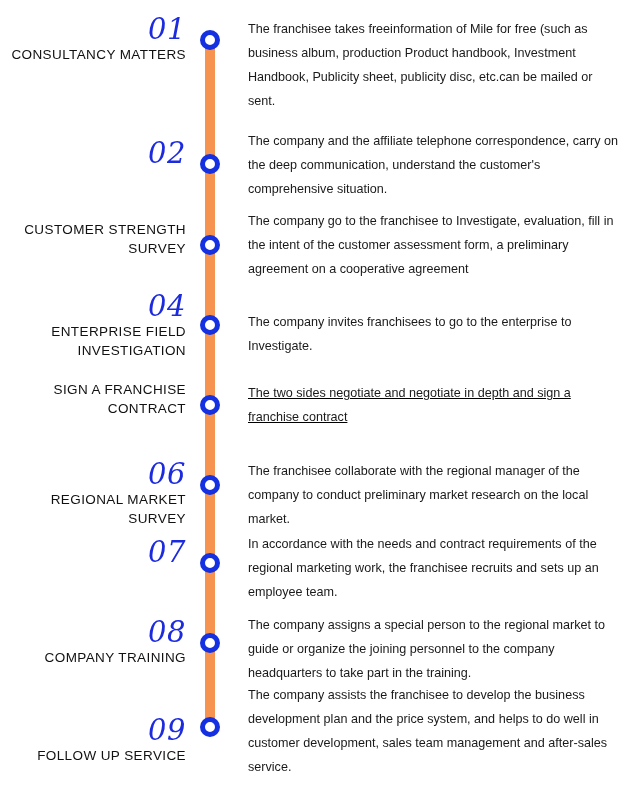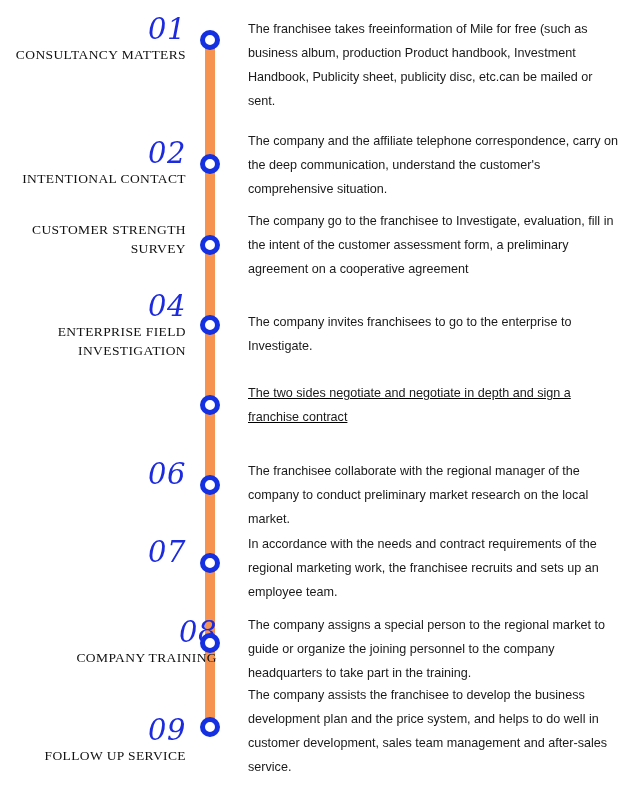--- a/index.html
+++ b/index.html
@@ -52,21 +52,21 @@
     font-style: italic;
     font-weight: 400;
     font-size: 29px;
     line-height: 30px;
     color: #1D2BDE;
     letter-spacing: 0.5px;
     padding-right: 6px;
   }
   .step-label {
     display: block;
-    font-family: Liberation Serif, serif;
+    font-family: Liberation Sans, sans-serif;
     font-size: 13.5px;
     line-height: 19px;
     color: #111111;
     letter-spacing: 0.4px;
     padding-right: 6px;
     padding-top: 1px;
   }
 
   
   .marker {
@@ -111,21 +111,20 @@
     </div>
     <div class="marker" style="top:30px;"></div>
     <div class="right-col" style="top:17px;">
       <p class="step-desc">The franchisee takes freeinformation of Mile for free (such as business album, production Product handbook, Investment Handbook, Publicity sheet, publicity disc, etc.can be mailed or sent.</p>
     </div>
   </div>
 
   <div class="step">
     <div class="left-col" style="top:138px;">
       <span class="step-number">02</span>
-      <span class="step-label">INTENTIONAL CONTACT</span>
     </div>
     <div class="marker" style="top:154px;"></div>
     <div class="right-col" style="top:129px;">
       <p class="step-desc">The company and the affiliate telephone correspondence, carry on the deep communication, understand the customer's comprehensive situation.</p>
     </div>
   </div>
 
   <div class="step">
     <div class="left-col" style="top:219px;">
       <span class="step-label">CUSTOMER STRENGTH SURVEY</span>
@@ -142,49 +141,51 @@
       <span class="step-label">ENTERPRISE FIELD INVESTIGATION</span>
     </div>
     <div class="marker" style="top:315px;"></div>
     <div class="right-col" style="top:310px;">
       <p class="step-desc">The company invites franchisees to go to the enterprise to Investigate.</p>
     </div>
   </div>
 
   <div class="step">
     <div class="left-col" style="top:379px;">
+      <span class="step-label">SIGN A FRANCHISE CONTRACT</span>
     </div>
     <div class="marker" style="top:395px;"></div>
     <div class="right-col" style="top:381px;text-decoration:underline;">
       <p class="step-desc">The two sides negotiate and negotiate in depth and sign a franchise contract</p>
     </div>
   </div>
 
   <div class="step">
     <div class="left-col" style="top:459px;">
       <span class="step-number">06</span>
+      <span class="step-label">REGIONAL MARKET SURVEY</span>
     </div>
     <div class="marker" style="top:475px;"></div>
     <div class="right-col" style="top:459px;">
       <p class="step-desc">The franchisee collaborate with the regional manager of the company to conduct preliminary market research on the local market.</p>
     </div>
   </div>
 
   <div class="step">
     <div class="left-col" style="top:537px;">
       <span class="step-number">07</span>
     </div>
     <div class="marker" style="top:553px;"></div>
     <div class="right-col" style="top:532px;">
       <p class="step-desc">In accordance with the needs and contract requirements of the regional marketing work, the franchisee recruits and sets up an employee team.</p>
     </div>
   </div>
 
   <div class="step">
-    <div class="left-col" style="top:617px;margin-left:31px;">
+    <div class="left-col" style="top:617px;">
       <span class="step-number">08</span>
       <span class="step-label">COMPANY TRAINING</span>
     </div>
     <div class="marker" style="top:633px;"></div>
     <div class="right-col" style="top:613px;">
       <p class="step-desc">The company assigns a special person to the regional market to guide or organize the joining personnel to the company headquarters  to take part in the training.</p>
     </div>
   </div>
 
   <div class="step">

